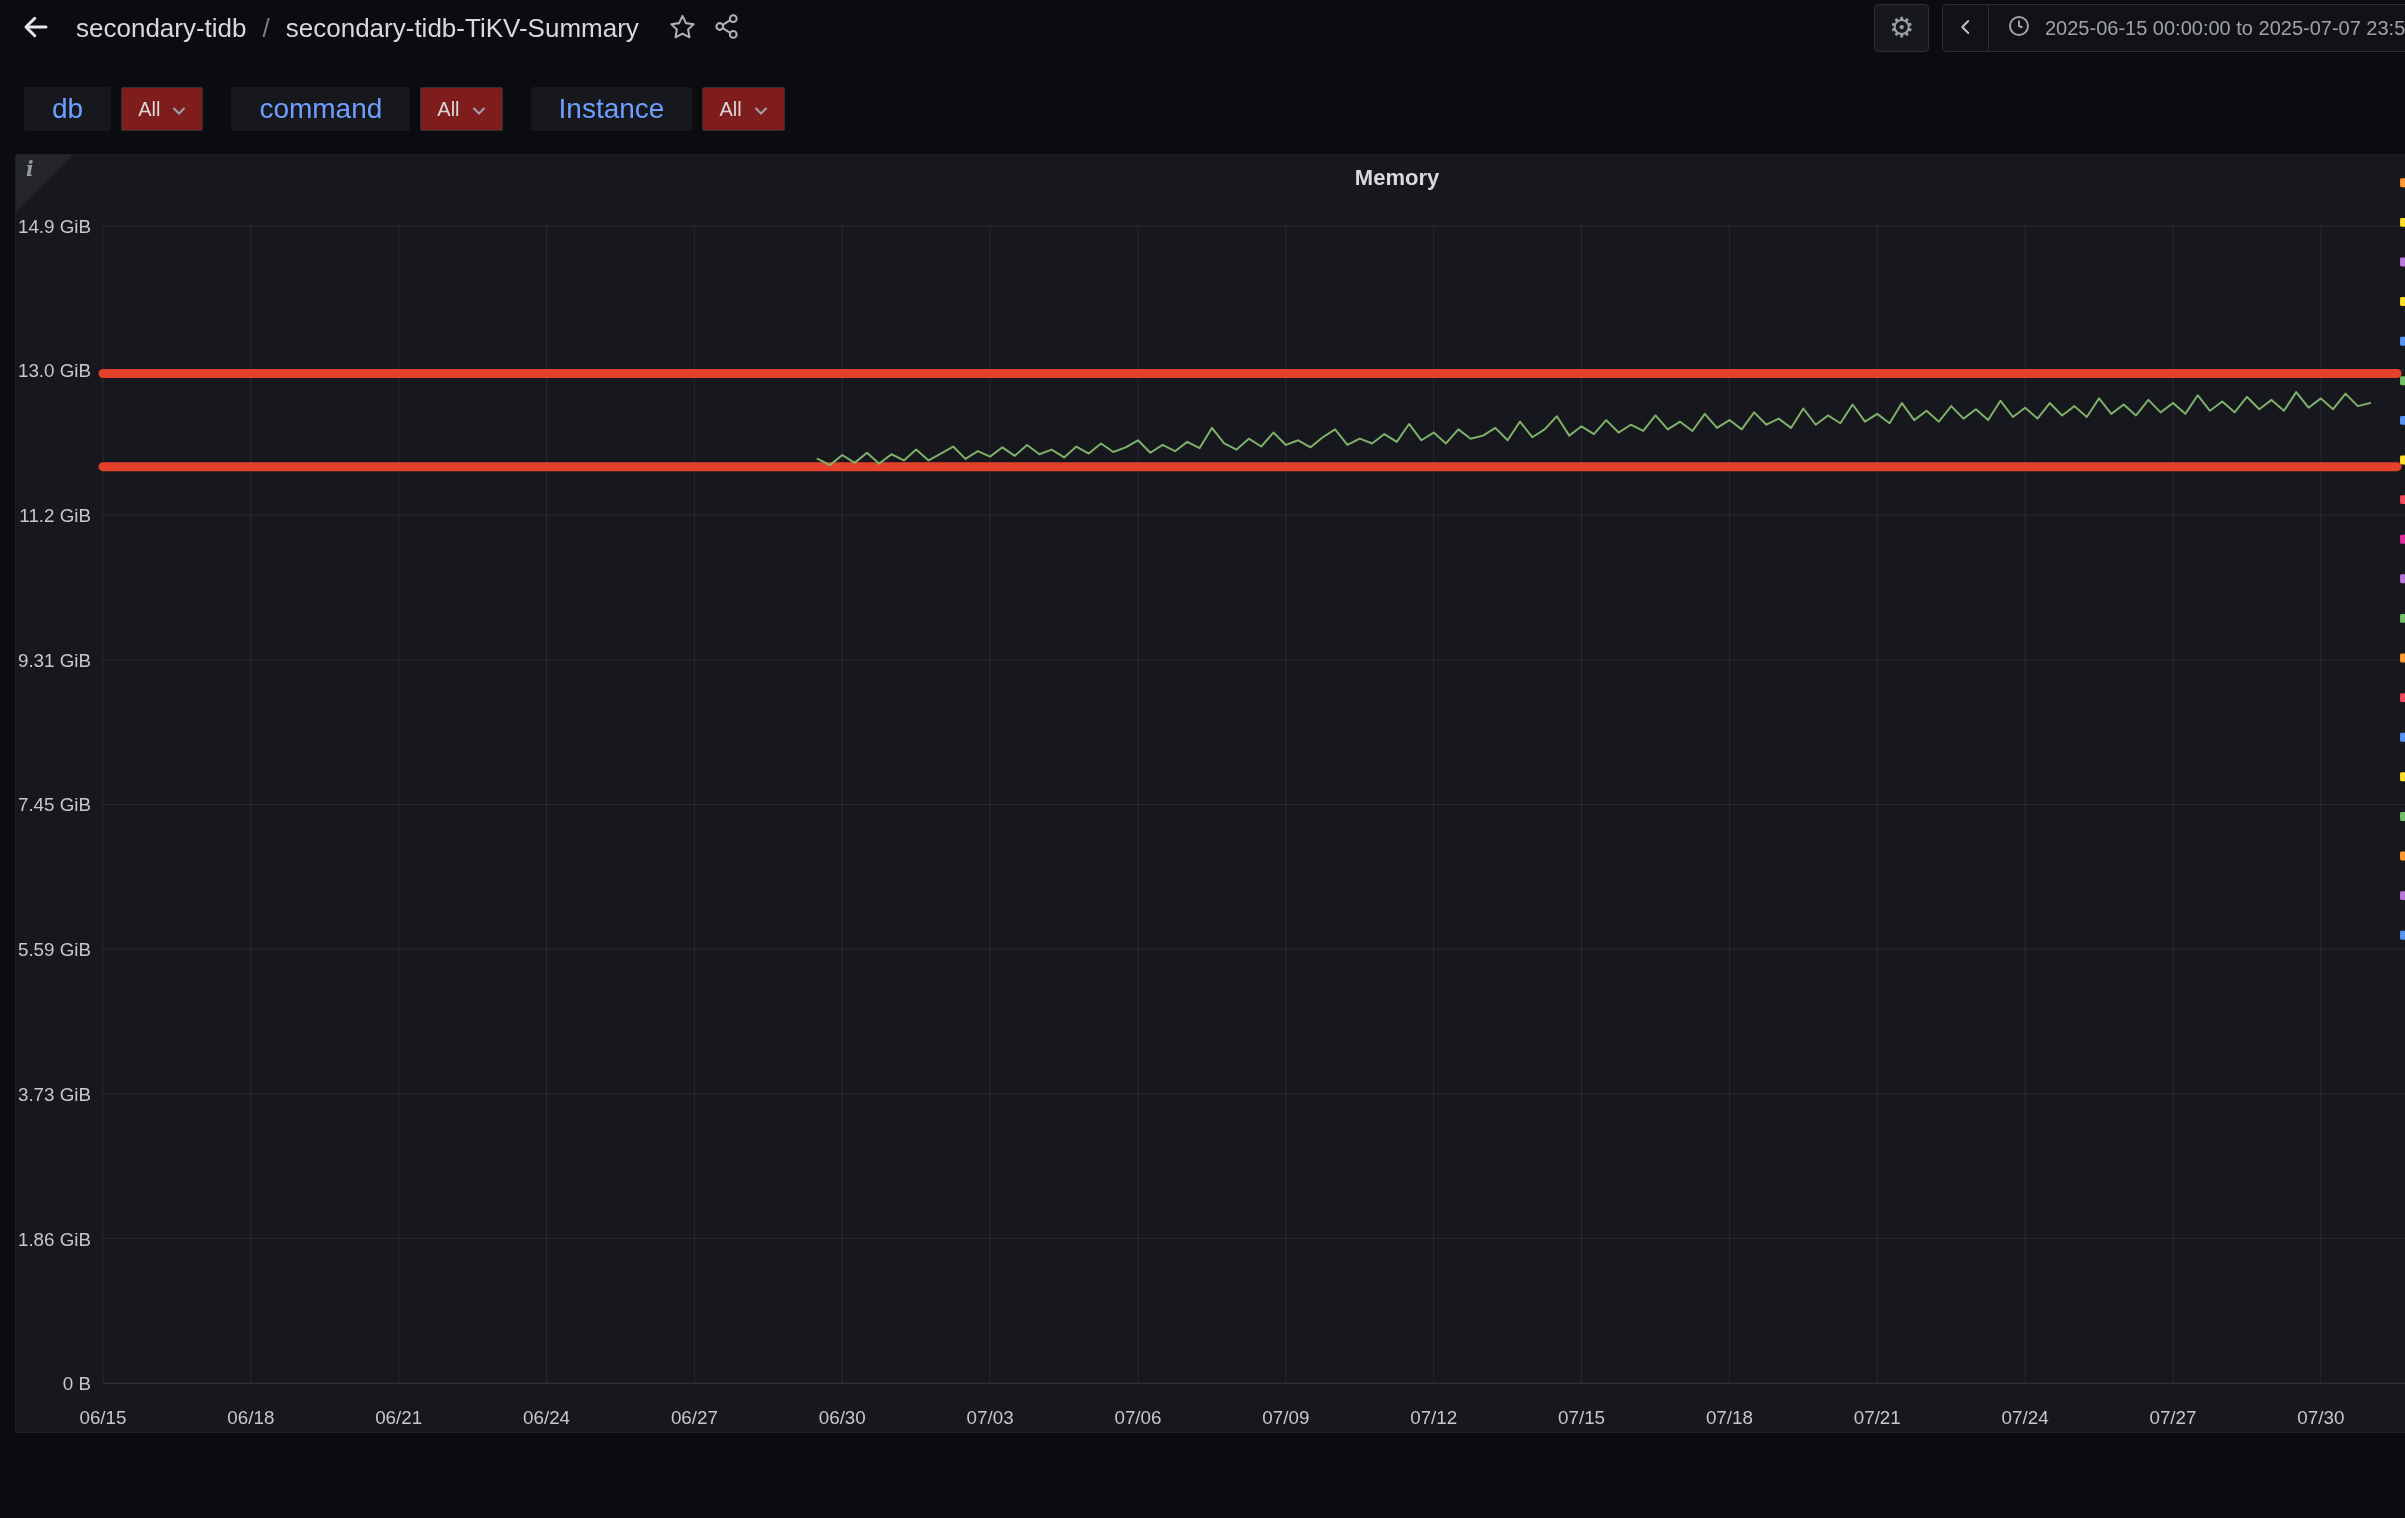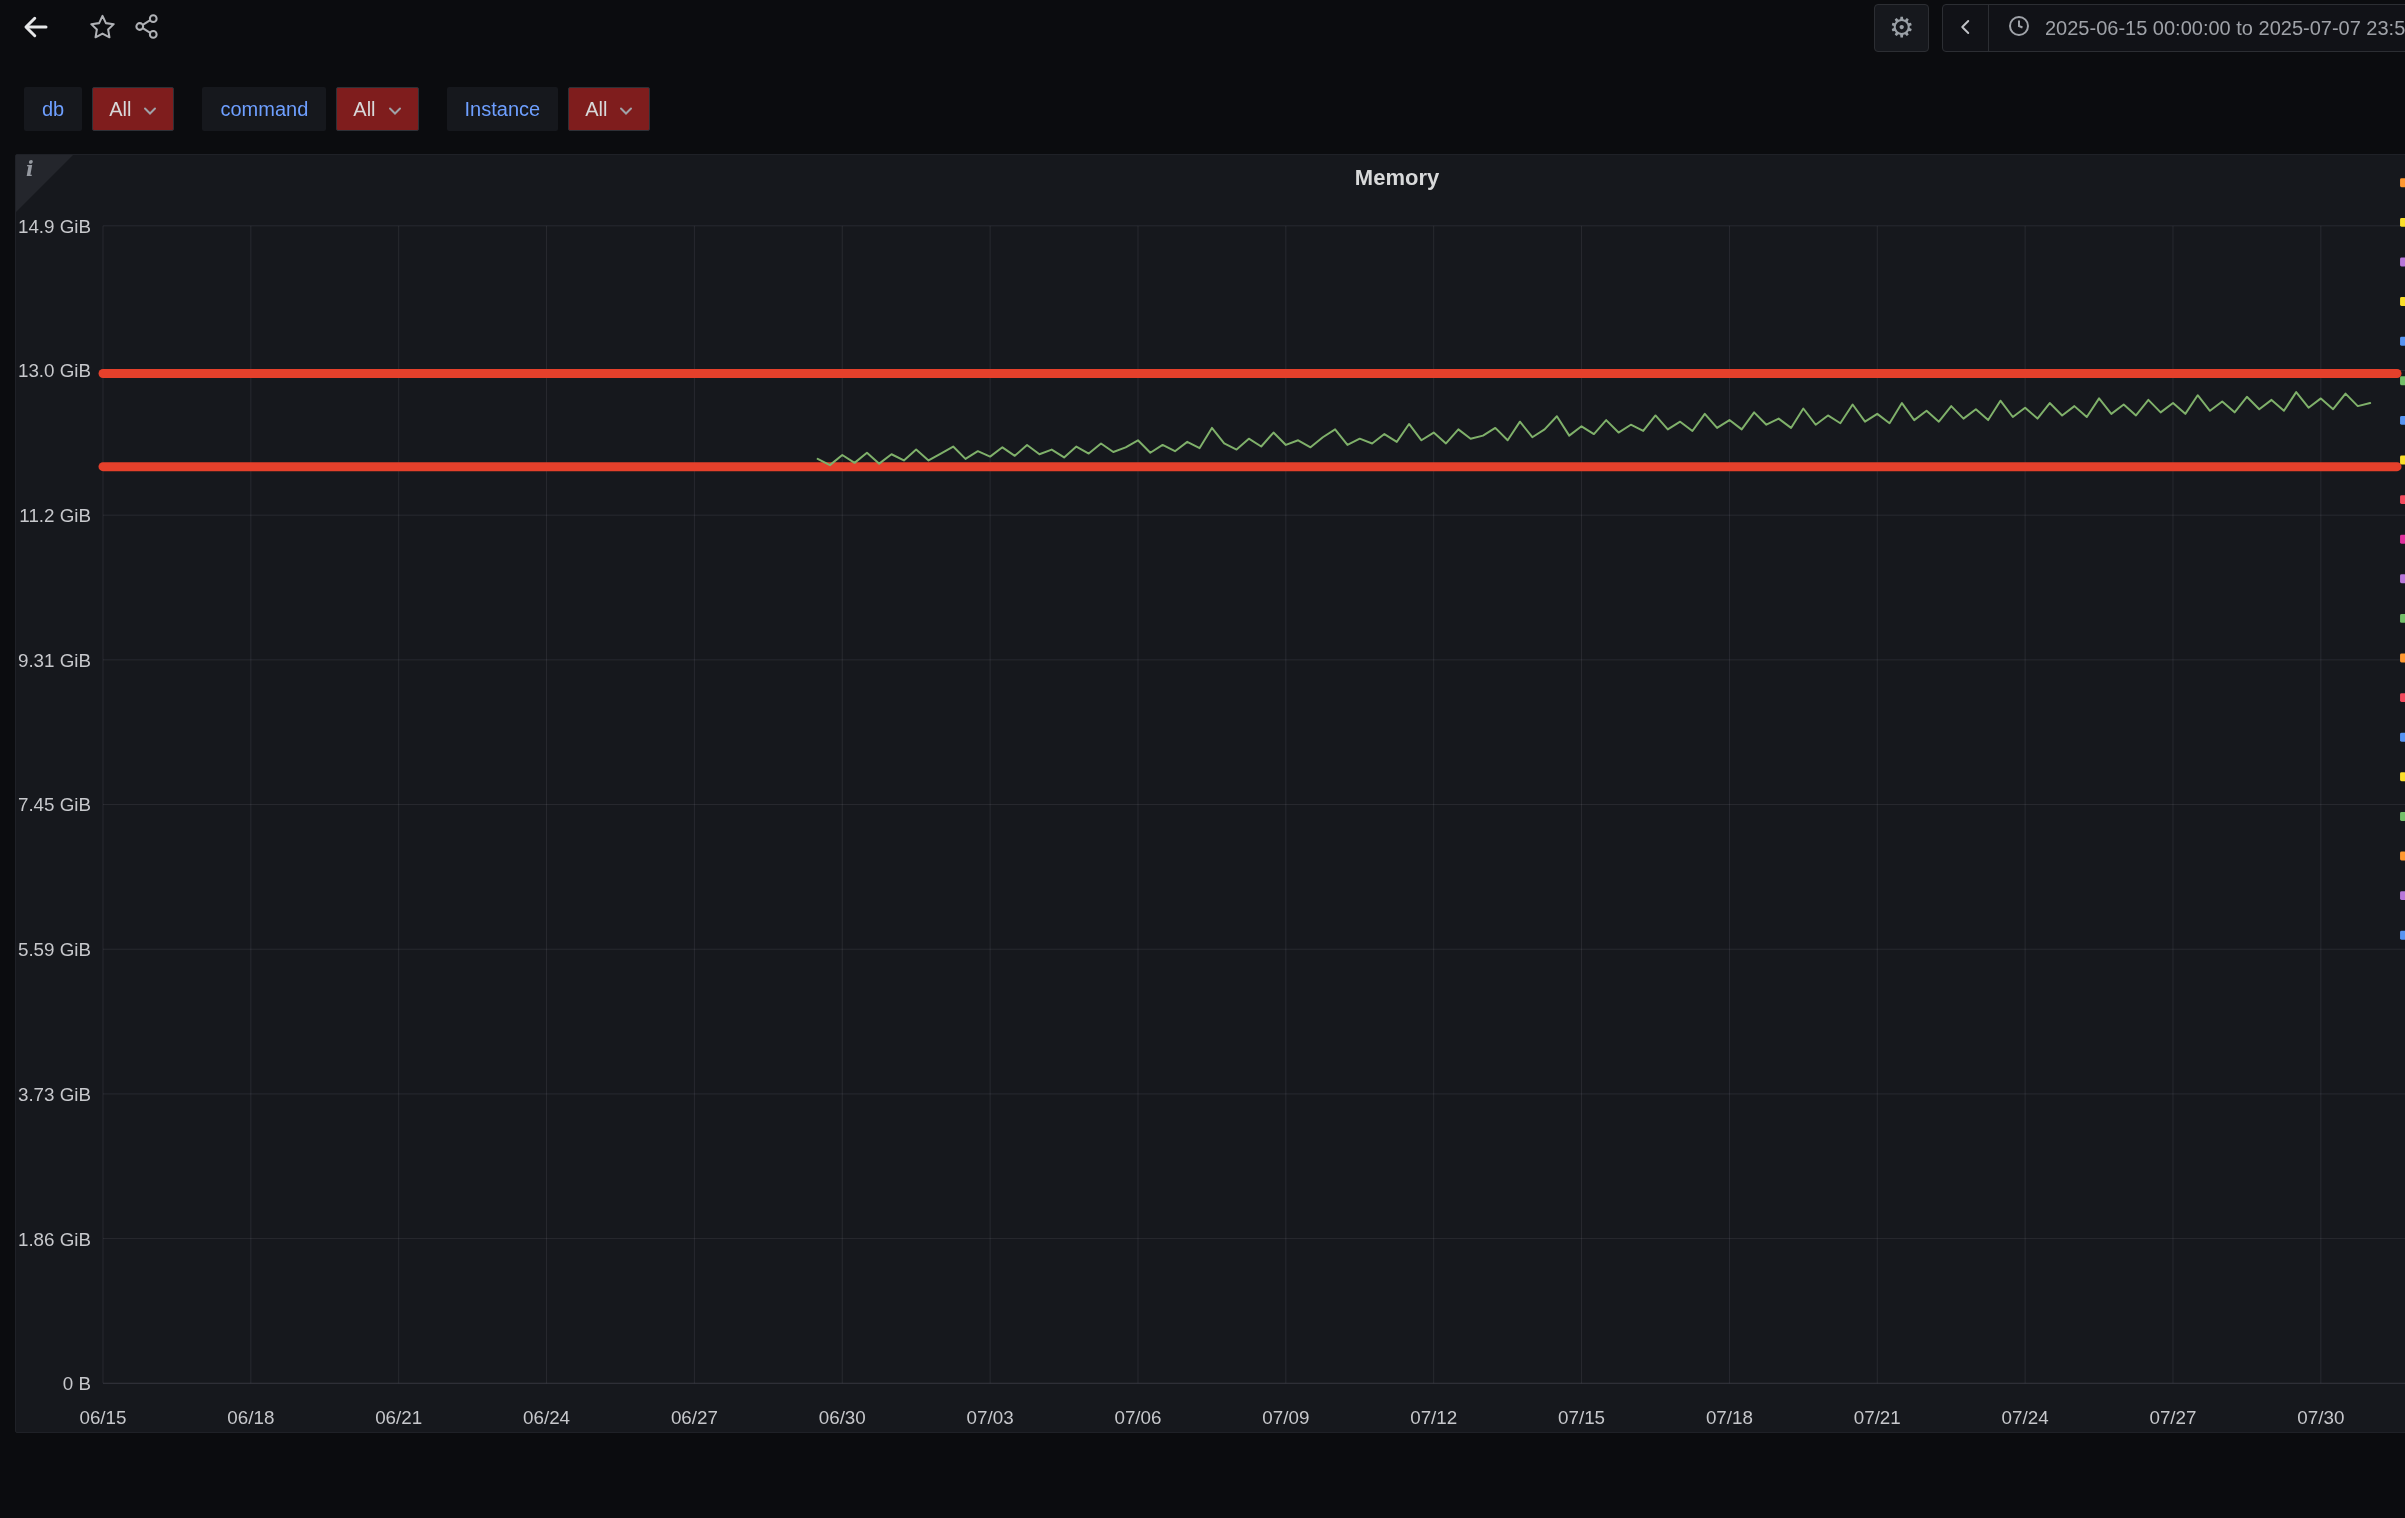--- a/index.html
+++ b/index.html
@@ -19,21 +19,21 @@
   .nav-right { position:absolute; left:1874px; top:4px; height:48px; display:flex; align-items:stretch; gap:13px; }
   .gear-btn { width:55px; height:48px; border:1px solid #2c2e33; border-radius:4px; background:#16181d; color:#9aa0a6; font-size:28px; line-height:1; display:flex; align-items:center; justify-content:center; cursor:pointer; font-family:"DejaVu Sans", sans-serif; }
   .timepicker { display:flex; align-items:stretch; border:1px solid #2c2e33; border-radius:4px; background:#111217; width:535px; overflow:hidden; }
   .tp-prev { width:46px; display:flex; align-items:center; justify-content:center; border:none; border-right:1px solid #2c2e33; background:transparent; cursor:pointer; }
   .tp-main { display:flex; align-items:center; gap:14px; padding:0 18px; cursor:pointer; white-space:nowrap; }
   .tp-text { font-size:20px; font-weight:500; color:#9fa2a8; }
 
   
   .filters { position:absolute; left:24px; top:87px; display:flex; align-items:center; gap:28px; }
   .filter-group { display:flex; align-items:center; gap:10px; }
-  .filter-label { height:44px; display:flex; align-items:center; padding:0 18px; background:#16181d; border-radius:2px; color:#6e9fff; font-size:20px; font-weight:500; cursor:default; }
+  .filter-label { height:44px; display:flex; align-items:center; padding:0 28px; background:#16181d; border-radius:2px; color:#6e9fff; font-size:28px; font-weight:500; cursor:default; }
   .filter-value { height:44px; display:flex; align-items:center; gap:12px; padding:0 16px; border:1px solid #2e3036; border-radius:2px; background:#7f1d1d; color:#d8d9da; font-size:20px; font-weight:500; cursor:pointer; }
 
   
   .panel { position:absolute; left:15px; top:154px; width:2406px; height:1279px; background:#16181d; border:1px solid #1f2127; border-radius:2px; }
   .panel-title { position:absolute; top:10px; left:1381px; transform:translateX(-50%); font-size:22px; font-weight:600; color:#d8d9da; cursor:pointer; }
   .info-corner { position:absolute; left:0; top:0; width:0; height:0; border-top:57px solid #24262c; border-right:57px solid transparent; }
   .info-corner-i { position:absolute; left:10px; top:2px; font-family:"DejaVu Serif", serif; font-style:italic; font-weight:bold; font-size:20px; color:#9599a0; }
 
   .chart-svg { position:absolute; left:0; top:0; width:2406px; height:1519px; }
   .grid-line { stroke:rgba(204,204,220,0.10); stroke-width:1; }
@@ -47,20 +47,25 @@
 
   <div class="nav">
     <button class="back-btn">
       <span>
         <svg width="30" height="30" viewBox="0 0 24 24" fill="none" stroke="#e6e7e8" stroke-width="2.4" stroke-linecap="round" stroke-linejoin="round">
           <line x1="20" y1="12" x2="5" y2="12"></line>
             <polyline points="11 5 4 12 11 19"></polyline>
         </svg>
       </span>
     </button>
+    <div class="crumbs">
+      <span class="crumb">secondary-tidb</span>
+      <span class="crumb-sep">/</span>
+      <span class="crumb">secondary-tidb-TiKV-Summary</span>
+    </div>
     <button class="nav-icon-btn star-gap">
       <span>
         <svg width="27" height="27" viewBox="0 0 24 24" fill="none" stroke="#b0b2b6" stroke-width="1.8" stroke-linejoin="round">
           <polygon points="12 2.6 15 9 22 9.9 17 14.7 18.2 21.6 12 18.3 5.8 21.6 7 14.7 2 9.9 9 9"></polygon>
         </svg>
       </span>
     </button>
     <button class="nav-icon-btn">
       <span>
         <svg width="27" height="27" viewBox="0 0 24 24" fill="none" stroke="#b0b2b6" stroke-width="1.8">

